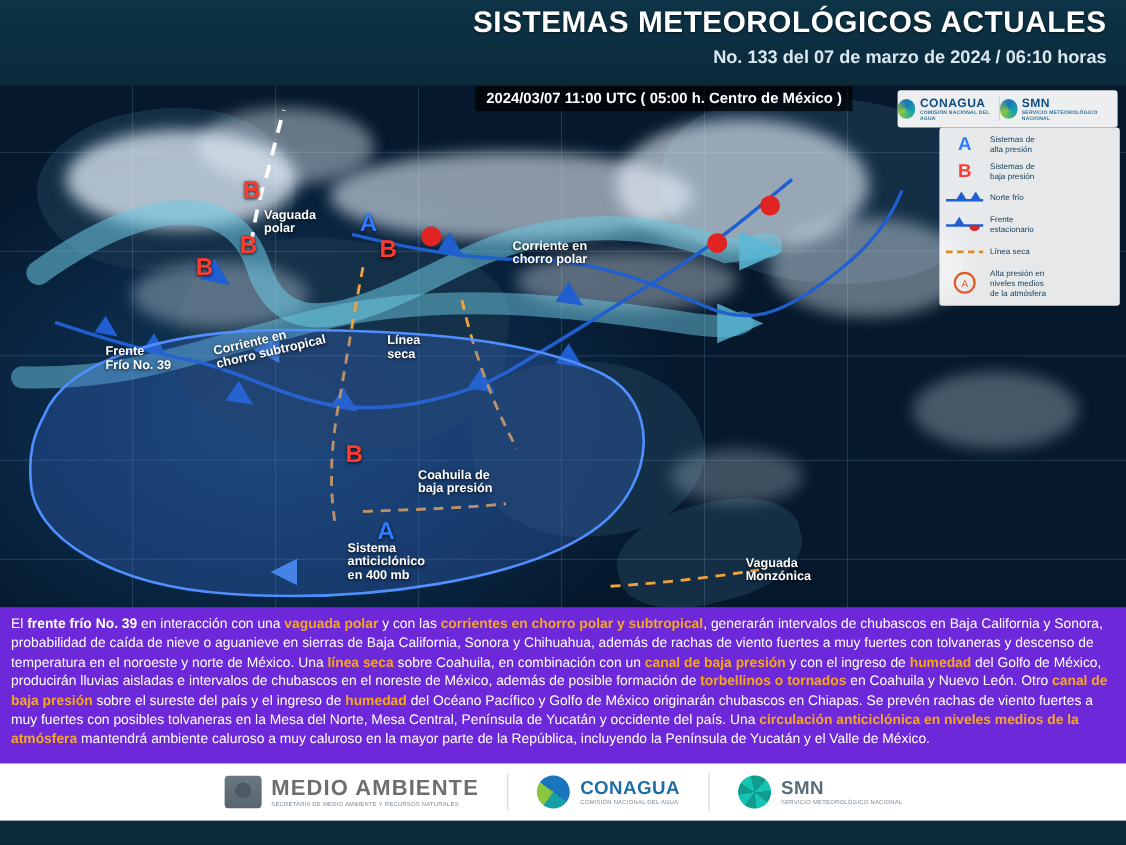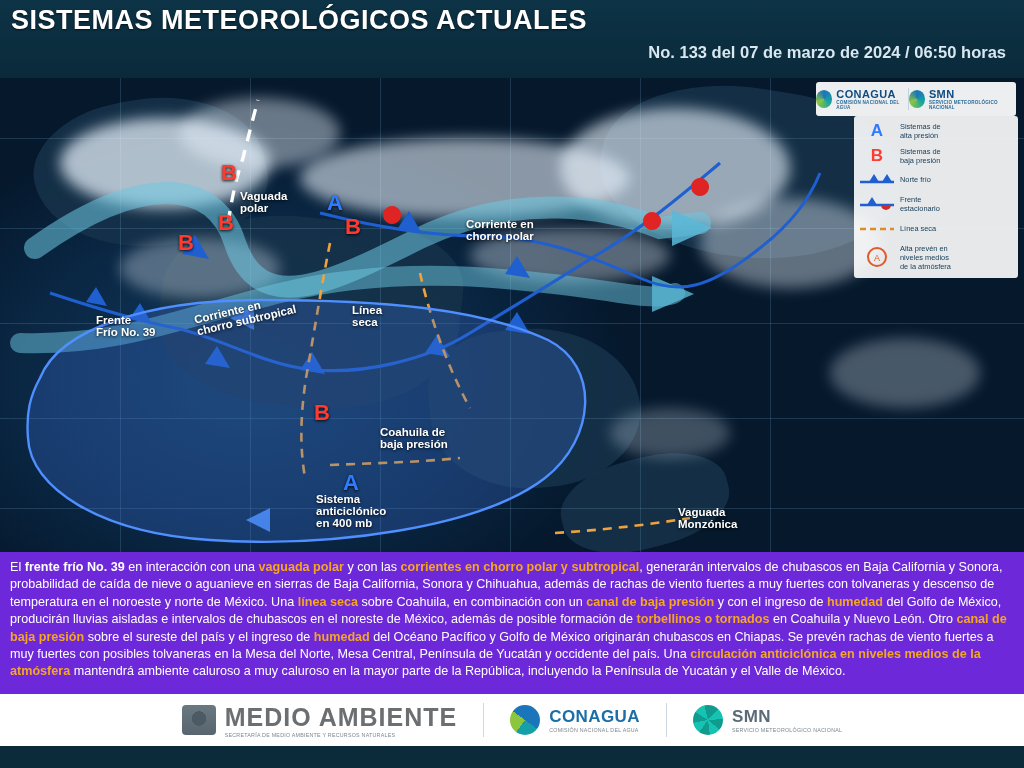--- a/index.html
+++ b/index.html
@@ -11,21 +11,21 @@
   }
   .page{position:relative;width:1024px;height:768px;}
 
   
   .header{
     position:absolute;left:0;top:0;width:1024px;height:78px;
     background:linear-gradient(180deg,#0d3346 0%,#0a2a3a 100%);
   }
   .header-title{
     position:absolute;left:11px;right:18px;top:5px;
-    text-align:left;
+    text-align:right;
     font-size:27px;font-weight:bold;letter-spacing:.5px;
     color:#ffffff;
     text-shadow:0 1px 2px rgba(0,0,0,.6);
   }
   .header-sub{
     position:absolute;right:18px;top:43px;
     font-size:16.5px;font-weight:bold;color:#d8e7f0;
   }
 
   
@@ -112,21 +112,21 @@
   .hl-orange{color:#f5a623;font-weight:bold;}
 
   
   .footer{
     position:absolute;left:0;top:694px;width:1024px;height:52px;
     background:#ffffff;display:flex;align-items:center;justify-content:center;gap:26px;
   }
   .f-sep{width:1px;height:34px;background:#cdd8e0;}
   .f-item{display:flex;align-items:center;gap:9px;color:#5a6b78;}
   .f-title{font-size:17px;font-weight:bold;color:#4a5a66;letter-spacing:.4px;}
-  .f-titleA{font-size:25px;font-weight:bold;color:#6c6f72;letter-spacing:1px;}
+  .f-titleA{font-size:20px;font-weight:bold;color:#6c6f72;letter-spacing:1px;}
   .f-sml{font-size:5.3px;letter-spacing:.25px;color:#7b8791;display:block;}
   .eagle{width:34px;height:30px;border-radius:4px;background:
      radial-gradient(circle at 50% 45%, #4b5a63 0 30%, transparent 31%),
      linear-gradient(#6a7882,#58656e);}
   .water{width:30px;height:30px;border-radius:50%;
     background:conic-gradient(#1b75bb 0 35%, #15a0a8 35% 60%, #8cc63f 60% 85%, #1b75bb 85% 100%);}
   .smn{width:30px;height:30px;border-radius:50%;
     background:repeating-conic-gradient(#0f9b8e 0 12%, #16c2b2 12% 24%);}
 
   .bottombar{
@@ -137,21 +137,21 @@
   .soc{width:12px;height:12px;border-radius:3px;background:#ffffff;display:inline-block;}
   .soc.x{border-radius:2px;}
 </style>
 </head>
 <body>
 
 <div class="page">
 
   <div class="header">
     <div class="header-title">SISTEMAS METEOROLÓGICOS ACTUALES</div>
-    <div class="header-sub">No. 133 del 07 de marzo de 2024 / 06:50 horas</div>
+    <div class="header-sub">No. 133 del 07 de marzo de 2024 / 06:10 horas</div>
   </div>
 
   <div class="map">
     <div class="ocean"></div>
 
     <div class="land l1"></div>
     <div class="land l2"></div>
     <div class="land l3"></div>
     <div class="land l4"></div>
     <div class="land l5"></div>
@@ -232,20 +232,21 @@
     <div class="lbl lbl-white" style="left:352px;top:226px;white-space:pre">Línea
 seca</div>
     <div class="lbl lbl-white" style="left:380px;top:348px;white-space:pre">Coahuila de
 baja presión</div>
     <div class="lbl lbl-white" style="left:316px;top:415px;white-space:pre">Sistema
 anticiclónico
 en 400 mb</div>
     <div class="lbl lbl-white" style="left:678px;top:428px;white-space:pre">Vaguada
 Monzónica</div>
 
+    <div class="timestamp">2024/03/07 11:00 UTC ( 05:00 h. Centro de México )</div>
 
     <div class="maplogos">
       <div class="logo-mini">
         <div class="logo-dot"></div>
         <div class="logo-txt">
           <b>CONAGUA</b>
           <span>COMISIÓN NACIONAL DEL AGUA</span>
         </div>
       </div>
       <div class="sep"></div>
@@ -302,21 +303,21 @@
         </div>
         <div class="legend-text">Línea seca</div>
       </div>
       <div class="legend-row">
         <div class="legend-glyph">
           <svg width="34" height="22">
               <circle cx="17" cy="11" r="9" fill="none" stroke="#e05a2a" stroke-width="2"></circle>
               <text x="17" y="15" font-size="9" fill="#e05a2a" text-anchor="middle" font-family="Liberation Sans">A</text>
             </svg>
         </div>
-        <div class="legend-text" style="white-space:pre">Alta prevén en
+        <div class="legend-text" style="white-space:pre">Alta presión en
 niveles medios
 de la atmósfera</div>
       </div>
     </div>
   </div>
 
   <div class="textblock">
     <p id="summary-paragraph"><span>El </span><b>frente frío No. 39</b><span> en interacción con una </span><span class="hl-orange">vaguada polar</span><span> y con las </span><span class="hl-orange">corrientes en chorro polar y subtropical</span><span>, generarán intervalos de chubascos en Baja California y Sonora, probabilidad de caída de nieve o aguanieve en sierras de Baja California, Sonora y Chihuahua, además de rachas de viento fuertes a muy fuertes con tolvaneras y descenso de temperatura en el noroeste y norte de México. Una </span><span class="hl-orange">línea seca</span><span> sobre Coahuila, en combinación con un </span><span class="hl-orange">canal de baja presión</span><span> y con el ingreso de </span><span class="hl-orange">humedad</span><span> del Golfo de México, producirán lluvias aisladas e intervalos de chubascos en el noreste de México, además de posible formación de </span><span class="hl-orange">torbellinos o tornados</span><span> en Coahuila y Nuevo León. Otro </span><span class="hl-orange">canal de baja presión</span><span> sobre el sureste del país y el ingreso de </span><span class="hl-orange">humedad</span><span> del Océano Pacífico y Golfo de México originarán chubascos en Chiapas. Se prevén rachas de viento fuertes a muy fuertes con posibles tolvaneras en la Mesa del Norte, Mesa Central, Península de Yucatán y occidente del país. Una </span><span class="hl-orange">circulación anticiclónica en niveles medios de la atmósfera</span><span> mantendrá ambiente caluroso a muy caluroso en la mayor parte de la República, incluyendo la Península de Yucatán y el Valle de México.</span></p>
   </div>
 

